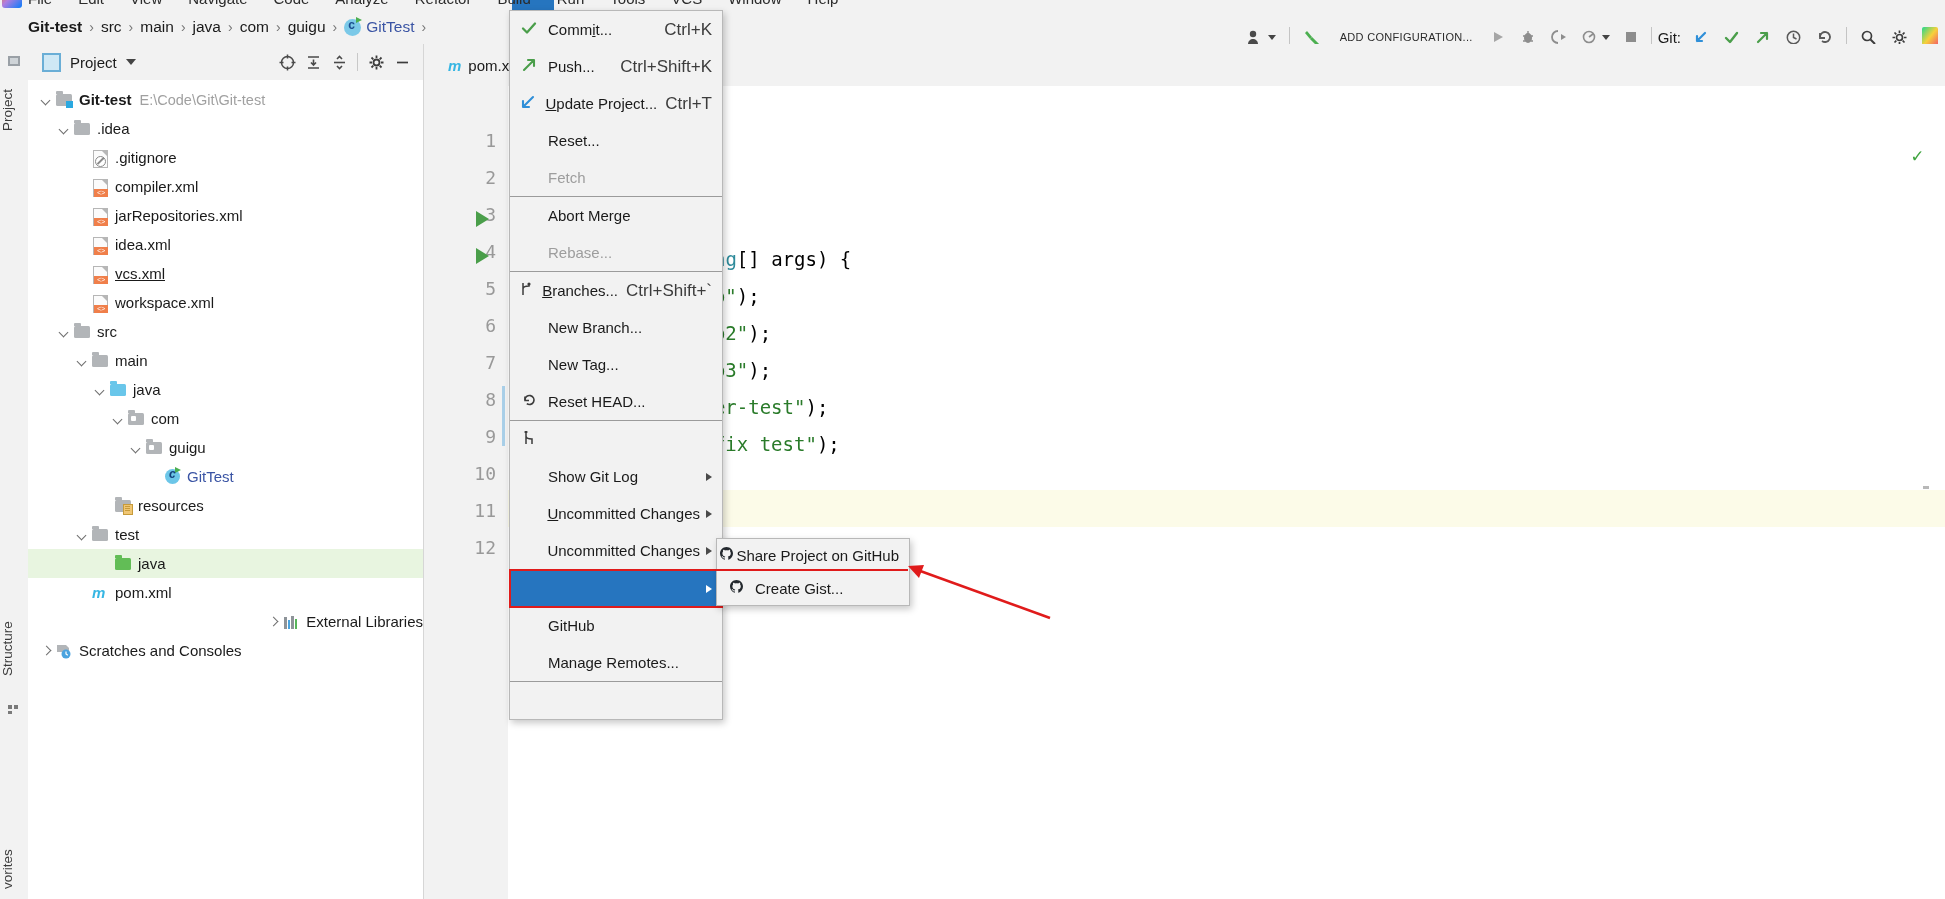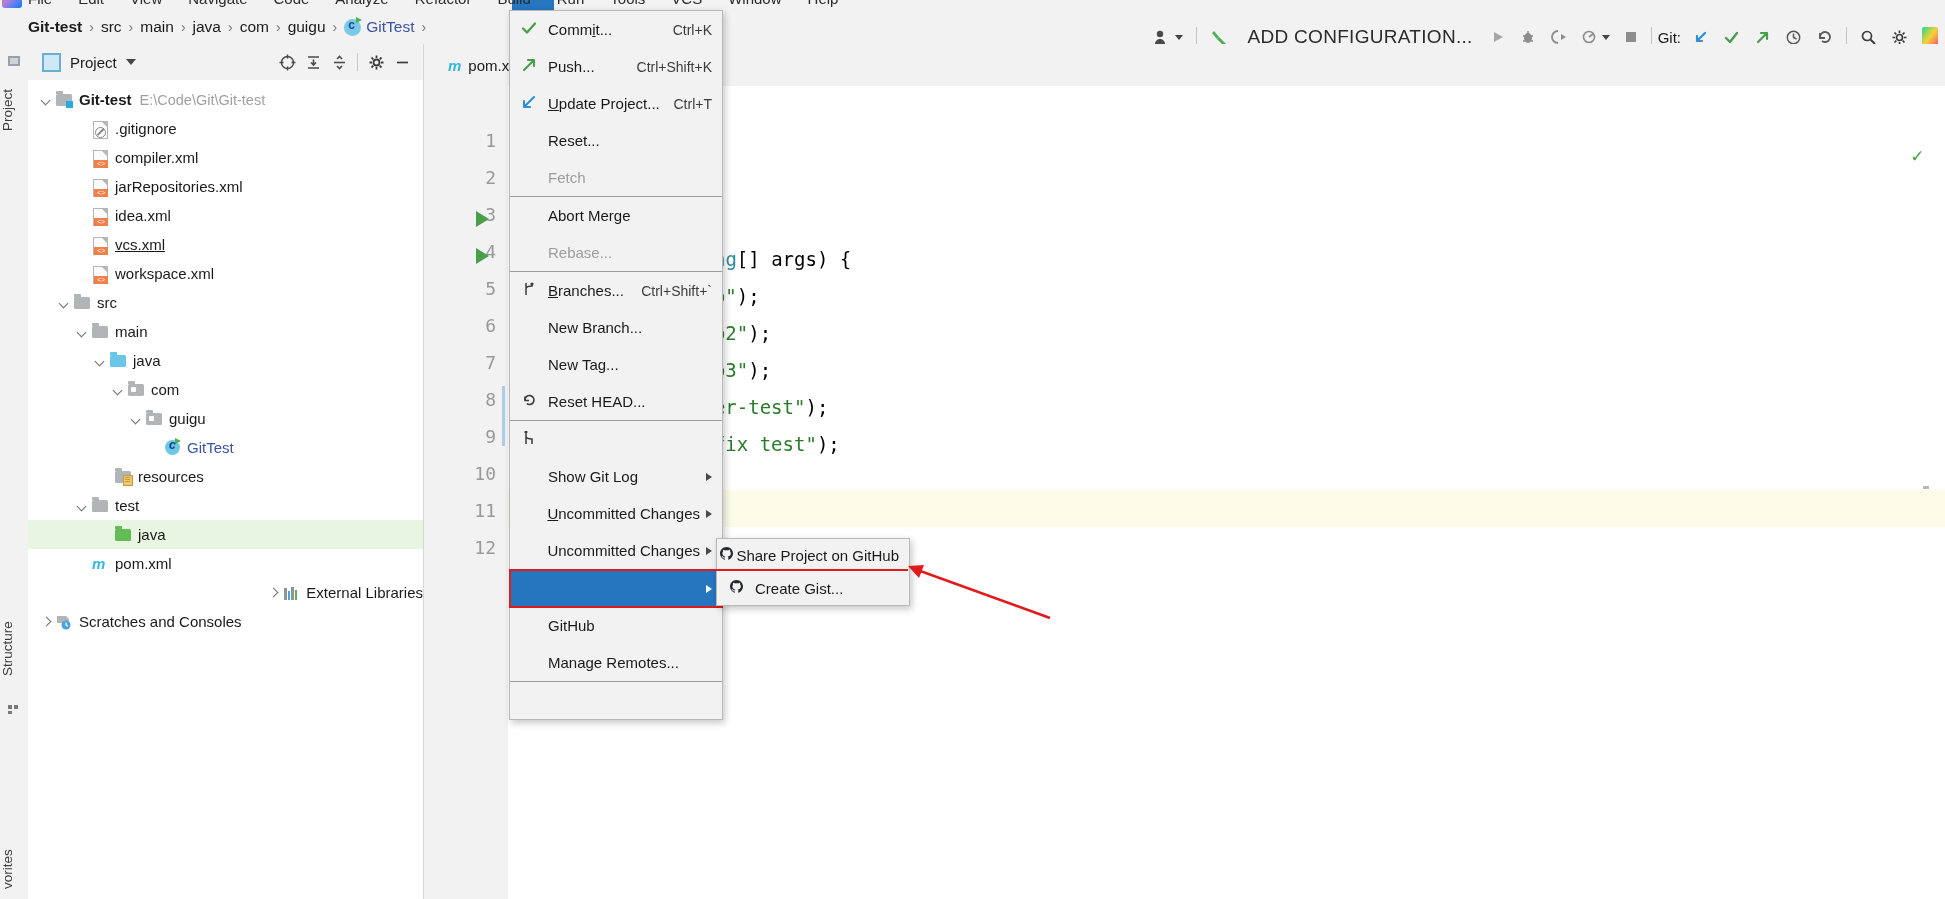--- a/index.html
+++ b/index.html
@@ -29,21 +29,21 @@
   .cicon{display:inline-block;width:17px;height:17px;border-radius:50%;
     background:#7bc9e8;position:relative;margin-right:5px;vertical-align:-4px;}
   .cicon::after{content:"c";position:absolute;left:4px;top:-1px;font-size:12px;color:#1b4d8f;font-weight:bold;}
   .cicon::before{content:"";position:absolute;right:-1px;top:-2px;width:0;height:0;
     border-left:6px solid #4caf50;border-top:3px solid transparent;border-bottom:3px solid transparent;}
 
   
   .toolbar{position:absolute;right:0;top:10px;height:34px;display:flex;align-items:center;gap:0;}
   .tb-item{display:flex;align-items:center;justify-content:center;height:34px;padding:0 7px;color:#3c3c3c;}
   .tb-sep{width:1px;height:20px;background:#c4c4c4;margin:0 6px;}
-  .tb-text{font-size:19px;color:#2b2b2b;letter-spacing:.3px;white-space:nowrap;padding:0 10px;}
+  .tb-text{font-size:11px;color:#2b2b2b;letter-spacing:.3px;white-space:nowrap;padding:0 10px;}
   .tb-label{font-size:15px;color:#1a1a1a;padding-right:4px;}
   .caret-sm{width:0;height:0;border-left:4px solid transparent;border-right:4px solid transparent;
     border-top:5px solid #444;margin-left:4px;}
 
   
   .vstrip{position:absolute;left:0;top:44px;width:28px;height:855px;background:#f2f2f2;border-right:1px solid #d6d6d6;}
   .vlabel{position:absolute;left:0;width:28px;color:#3c3c3c;font-size:13.5px;
     writing-mode:vertical-rl;transform:rotate(180deg);text-align:center;white-space:nowrap;}
   .vicon{position:absolute;left:7px;width:14px;height:14px;}
 
@@ -138,21 +138,21 @@
   .check-ok{position:absolute;right:22px;top:58px;color:#3fa43f;font-size:19px;}
   .mark-right{position:absolute;right:16px;top:400px;width:6px;height:3px;background:#b8b8b8;}
 
   
   .menu{position:absolute;left:509px;top:10px;width:212px;background:#f2f2f2;
     border:1px solid #b8b8b8;box-shadow:2px 3px 7px rgba(0,0,0,.22);}
   .mi{position:relative;height:37px;display:flex;align-items:center;padding:0 10px 0 0;}
   .mi .mic{width:38px;text-align:center;font-size:15px;}
   .mi .mlbl{font-size:15px;color:#1a1a1a;flex:1;white-space:nowrap;}
   .mi .mlbl.dim{color:#9d9d9d;}
-  .mi .msc{font-size:14px;color:#3c3c3c;white-space:nowrap;padding-left:8px;}
+  .mi .msc{font-size:17px;color:#3c3c3c;white-space:nowrap;padding-left:8px;}
   .mi .marr{width:0;height:0;border-left:6px solid #4a4a4a;
     border-top:4.5px solid transparent;border-bottom:4.5px solid transparent;margin-left:6px;}
   .mi.hi{background:#2675bf;}
   .mi.hi .mlbl{color:#ffffff;}
   .mi.hi .marr{border-left-color:#ffffff;}
   .mi.redbox{outline:2px solid #e01b1b;outline-offset:-1px;z-index:3;}
   .msep{height:1px;background:#9b9b9b;margin:0;}
   .u{text-decoration:underline;}
 
   
@@ -375,20 +375,27 @@
       <div class="row" style="padding-left:12px;">
         <span class="arrow down"></span>
         <span class="ic">
             <i class="f-grey"></i>
             <i class="badge-blue"></i>
           </span>
         <span class="lbl bold">Git-test</span>
         <span class="path">E:\Code\Git\Git-test</span>
       </div>
 
+      <div class="row" style="padding-left:30px;">
+        <span class="arrow down"></span>
+        <span class="ic">
+            <i class="f-grey"></i>
+          </span>
+        <span class="lbl">.idea</span>
+      </div>
 
       <div class="row" style="padding-left:61px;">
         <span class="ic">
             <i class="f-git">
               <i class="corner"></i>
               <i class="dot"></i>
             </i>
           </span>
         <span class="lbl">.gitignore</span>
       </div>

